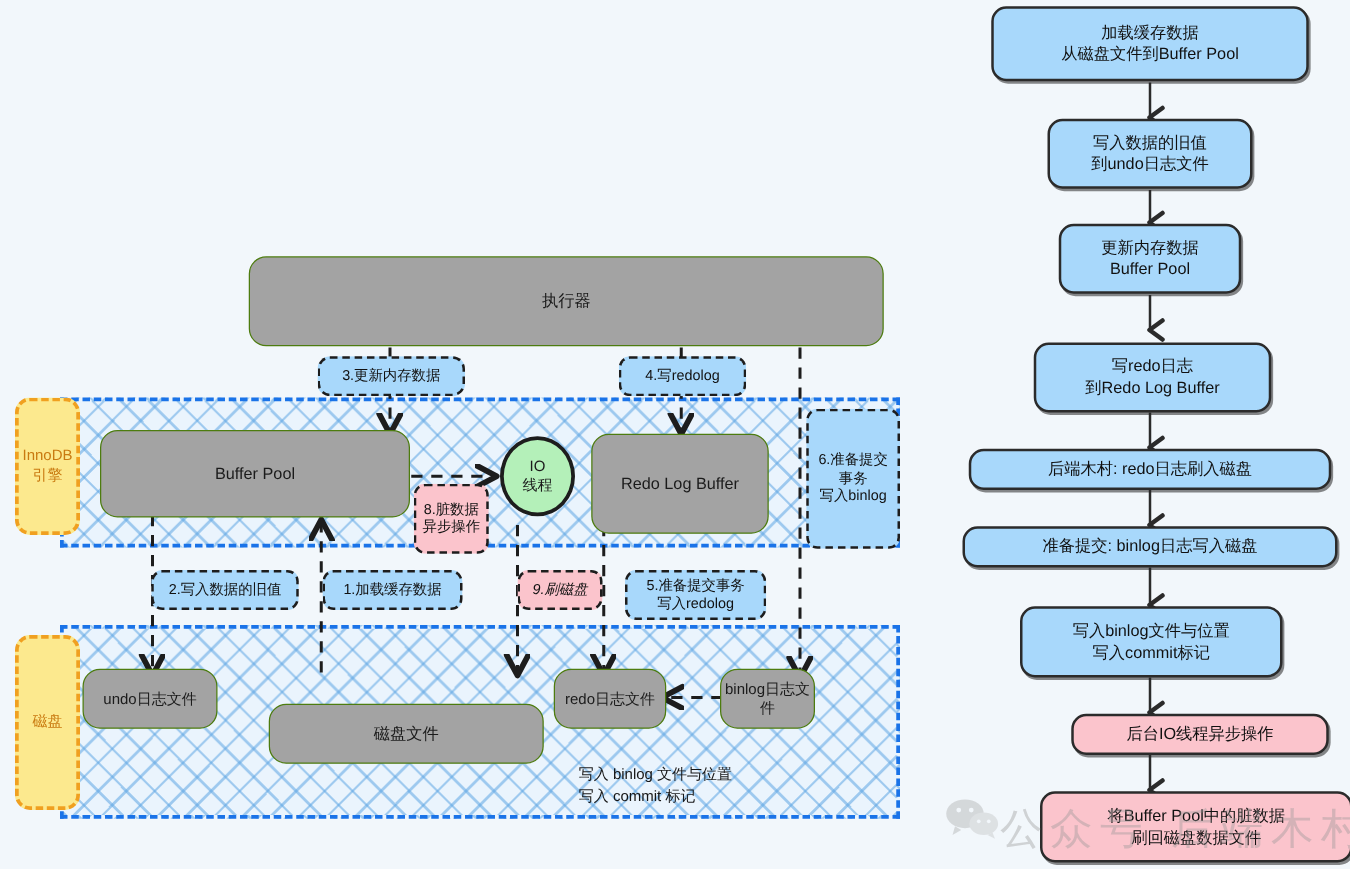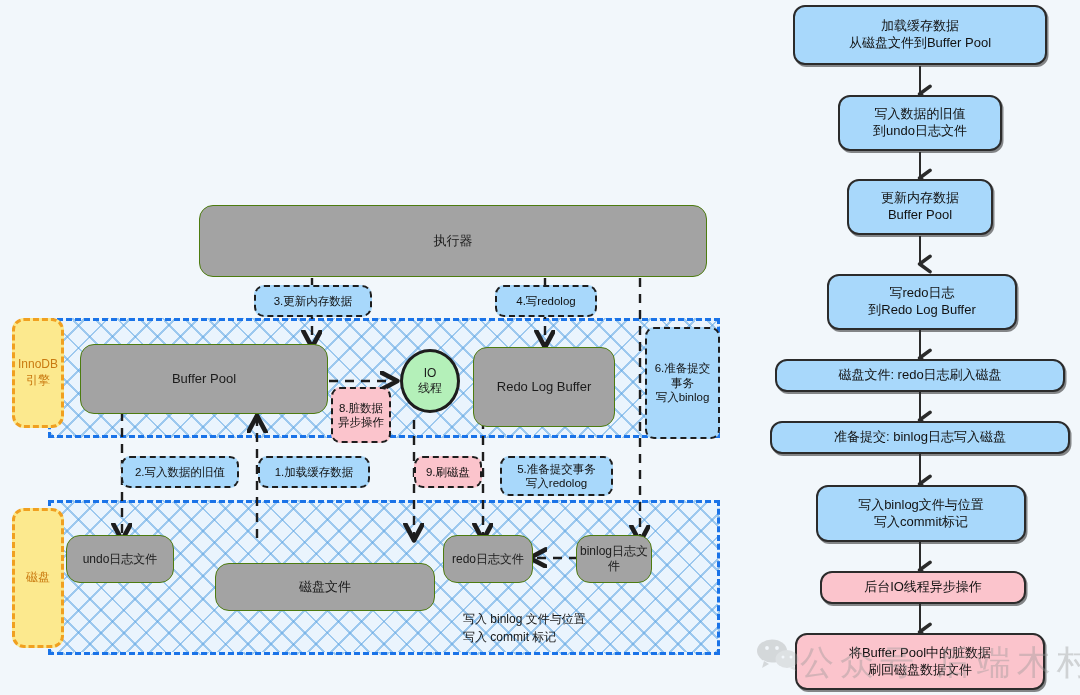--- a/index.html
+++ b/index.html
@@ -92,21 +92,21 @@
     text-align:center;
     border:2px solid #2b2b2b;
     border-radius:12px;
     font-size:13px;
     line-height:1.3;
     white-space:pre-line;
     color:#111;
     box-shadow:1.5px 2px 0 rgba(40,40,40,.55);
   }
   .fc.blue{background:#a8d8fb;}
-  .fc.pink{background:#fbc4cc;}
+  .fc.pink{background:#fbc4cc;margin-left:37px;}
 
   svg.lines{position:absolute;left:0;top:0;width:1080px;height:695px;pointer-events:none;}
   svg.lines.under{z-index:3;}
 
   
   .wm{
     position:absolute;
     color:rgba(150,150,150,.38);
     font-size:34px;
     letter-spacing:6px;
@@ -218,21 +218,21 @@
   </div>
 
   <div class="chip blue z6" style="left:121px;top:456px;width:118px;height:32px;">
     <span>2.写入数据的旧值</span>
   </div>
 
   <div class="chip blue z6" style="left:258px;top:456px;width:112px;height:32px;">
     <span>1.加载缓存数据</span>
   </div>
 
-  <div class="chip pink z6" style="left:414px;top:456px;width:68px;height:32px;">
+  <div class="chip pink z6" style="left:414px;top:456px;width:68px;height:32px;font-style:italic;">
     <span>9.刷磁盘</span>
   </div>
 
   <div class="chip blue z6" style="left:500px;top:456px;width:113px;height:40px;">
     <span>5.准备提交事务
 写入redolog</span>
   </div>
 
   <div class="plain-text" style="left:463px;top:592px;">
     <span>写入 binlog 文件与位置
@@ -271,21 +271,21 @@
     <span>更新内存数据
 Buffer Pool</span>
   </div>
 
   <div class="fc blue z4" style="left:827px;top:274px;width:190px;height:56px;">
     <span>写redo日志
 到Redo Log Buffer</span>
   </div>
 
   <div class="fc blue z4" style="left:775px;top:359px;width:290px;height:33px;">
-    <span>磁盘文件: redo日志刷入磁盘</span>
+    <span>后端木村: redo日志刷入磁盘</span>
   </div>
 
   <div class="fc blue z4" style="left:770px;top:421px;width:300px;height:33px;">
     <span>准备提交: binlog日志写入磁盘</span>
   </div>
 
   <div class="fc blue z4" style="left:816px;top:485px;width:210px;height:57px;">
     <span>写入binlog文件与位置
 写入commit标记</span>
   </div>

